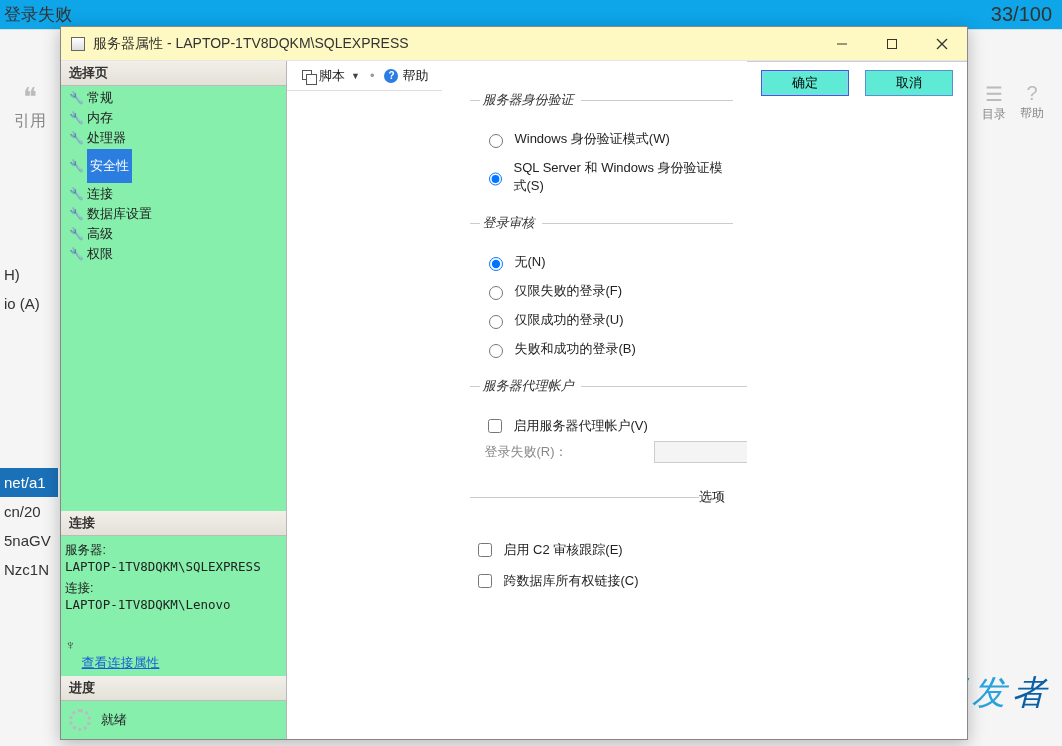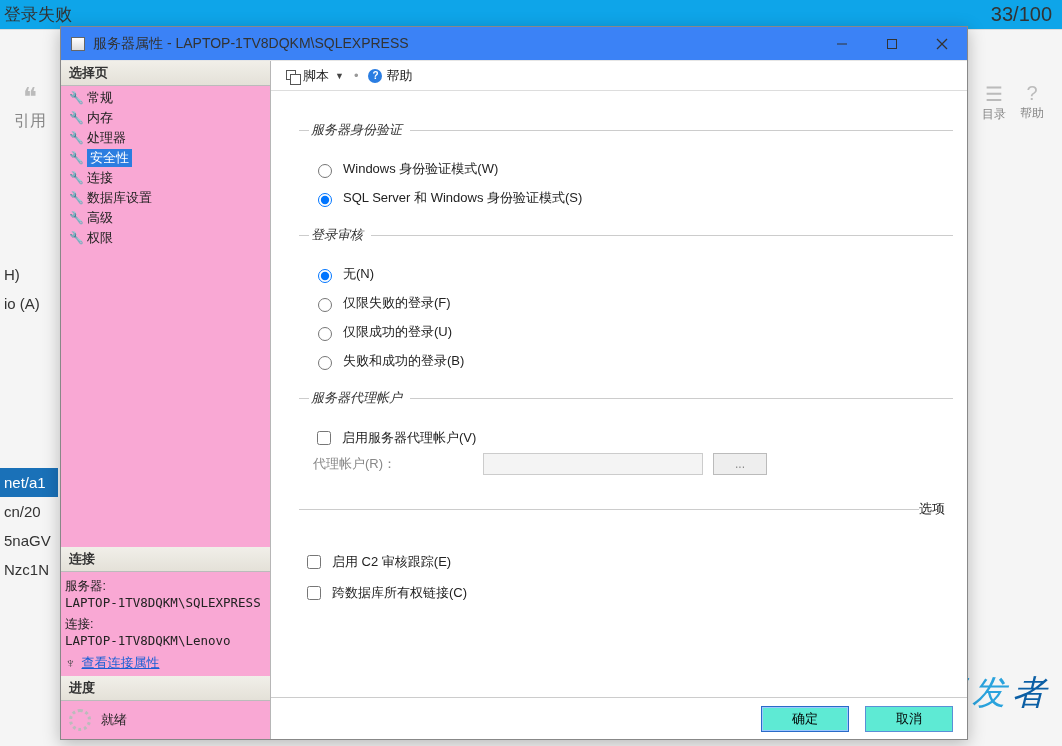--- a/index.html
+++ b/index.html
@@ -40,62 +40,62 @@
     box-shadow: 0 4px 16px rgba(0,0,0,.25);
     display: flex;
     flex-direction: column;
     z-index: 10;
   }
   .titlebar {
     height: 34px;
     display:flex; align-items:center;
     padding: 0 0 0 10px;
     border-bottom: 1px solid #e6e6e6;
-    background:#3b82f6;
+    background:#fef9c3;
   }
   .titlebar .app-icon { width:14px; height:14px; border:1px solid #666; margin-right:8px; background:linear-gradient(#fff,#ddd);}
   .titlebar .title { font-size:14px; color:#333; }
   .titlebar .win-btns { margin-left:auto; display:flex; }
   .titlebar .win-btn { width:50px; height:34px; display:flex; align-items:center; justify-content:center; font-size:14px; color:#333; cursor:pointer; }
   .win-btn svg { width:12px; height:12px; }
 
   .dialog-body { flex:1; display:flex; min-height:0; }
 
   
   .leftpane {
-    width: 210px;
+    width: 226px;
     border-right: 1px solid #b6b6b6;
     display:flex; flex-direction:column;
-    background:#f9a8d4;
+    background:#86efac;
   }
   .pane-header {
     background: linear-gradient(#f1efe9, #e4e1d8);
     border-bottom:1px solid #bbb;
     padding: 3px 8px;
     font-size:13px;
     font-weight:bold;
     color:#333;
   }
   .page-list { padding: 2px 6px; }
   .page-item { display:flex; align-items:center; gap:4px; padding:1px 2px; font-size:13px; color:#222; cursor:pointer; line-height:18px;}
   .page-item .wrench { color:#555; font-size:12px; width:14px; text-align:center; }
-  .page-item.selected span.lbl { background:#2b7de0; color:#fff; padding:0 3px; }
+  .page-item.selected span.lbl { background:#2b7de0; color:#fff; padding:8px 3px; }
 
   .conn-block { padding:6px 4px 4px; font-size:12.5px; }
   .conn-block .label { color:#222; }
   .conn-block .value { font-family: Consolas, monospace; font-size:12.5px; color:#222; word-break:break-all; margin-bottom:6px;}
   .conn-link { display:flex; align-items:center; gap:6px; margin-top:4px;}
-  .conn-link a { color:#1a5fd4; text-decoration:underline; cursor:pointer; font-size:13px;}
+  .conn-link a { color:#1a5fd4; text-decoration:underline; cursor:pointer; font-size:13px;margin-top:36px;}
   .conn-link .plug { color:#444; font-size:14px;}
 
   .progress-block { padding:8px; display:flex; align-items:center; gap:10px; }
   .spinner { width:22px; height:22px; border:3px dotted #bbb; border-radius:50%; }
 
   
-  .rightpane { flex:1; display:flex; flex-direction:column; min-width:0; }
+  .rightpane { flex:1; display:flex; flex-direction:row; min-width:0; }
   .toolbar { height:30px; border-bottom:1px solid #ddd; display:flex; align-items:center; padding:0 10px; gap:4px; font-size:13px;}
   .toolbar .tb-btn { display:flex; align-items:center; gap:4px; padding:2px 4px; cursor:pointer; }
   .toolbar .tb-sep { color:#999; margin:0 2px;}
   .toolbar .help-ico { width:14px;height:14px;border-radius:50%; background:#2a7de2; color:#fff; font-size:10px; display:inline-flex;align-items:center;justify-content:center; font-weight:bold;}
   .toolbar .script-ico { width:14px;height:14px; position:relative;}
   .toolbar .script-ico::before { content:""; position:absolute; inset:1px 3px 3px 1px; border:1px solid #555;}
   .toolbar .script-ico::after { content:""; position:absolute; left:5px; top:5px; width:9px;height:9px; border:1px solid #555; background:#fff;}
   .toolbar .dd { font-size:9px; color:#444; margin-left:2px;}
 
   .content { flex:1; overflow:auto; padding: 20px 14px 4px 28px; }
@@ -288,21 +288,21 @@
           </div>
         </fieldset>
 
         <fieldset>
           <legend>服务器代理帐户</legend>
           <div class="check-row">
             <input type="checkbox" id="prx" style="">
             <label for="prx">启用服务器代理帐户(V)</label>
           </div>
           <div class="form-row">
-            <div class="fl">代理帐户(R)：</div>
+            <div class="fl">登录失败(R)：</div>
             <input type="text" disabled="" value="" style="">
             <span class="browse-btn">...</span>
           </div>
         </fieldset>
 
         <div class="option-block">
           <div class="hdr"><span>选项</span></div>
           <div class="check-row">
             <input type="checkbox" id="c2" style="">
             <label for="c2">启用 C2 审核跟踪(E)</label>

